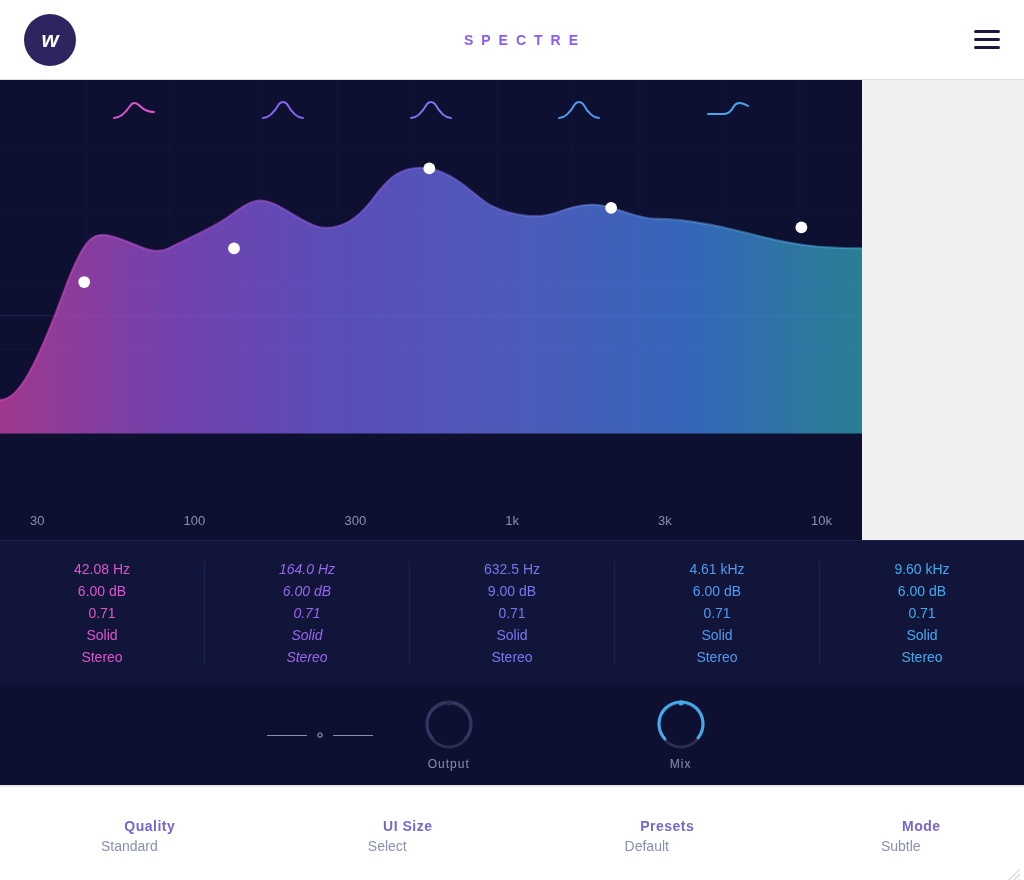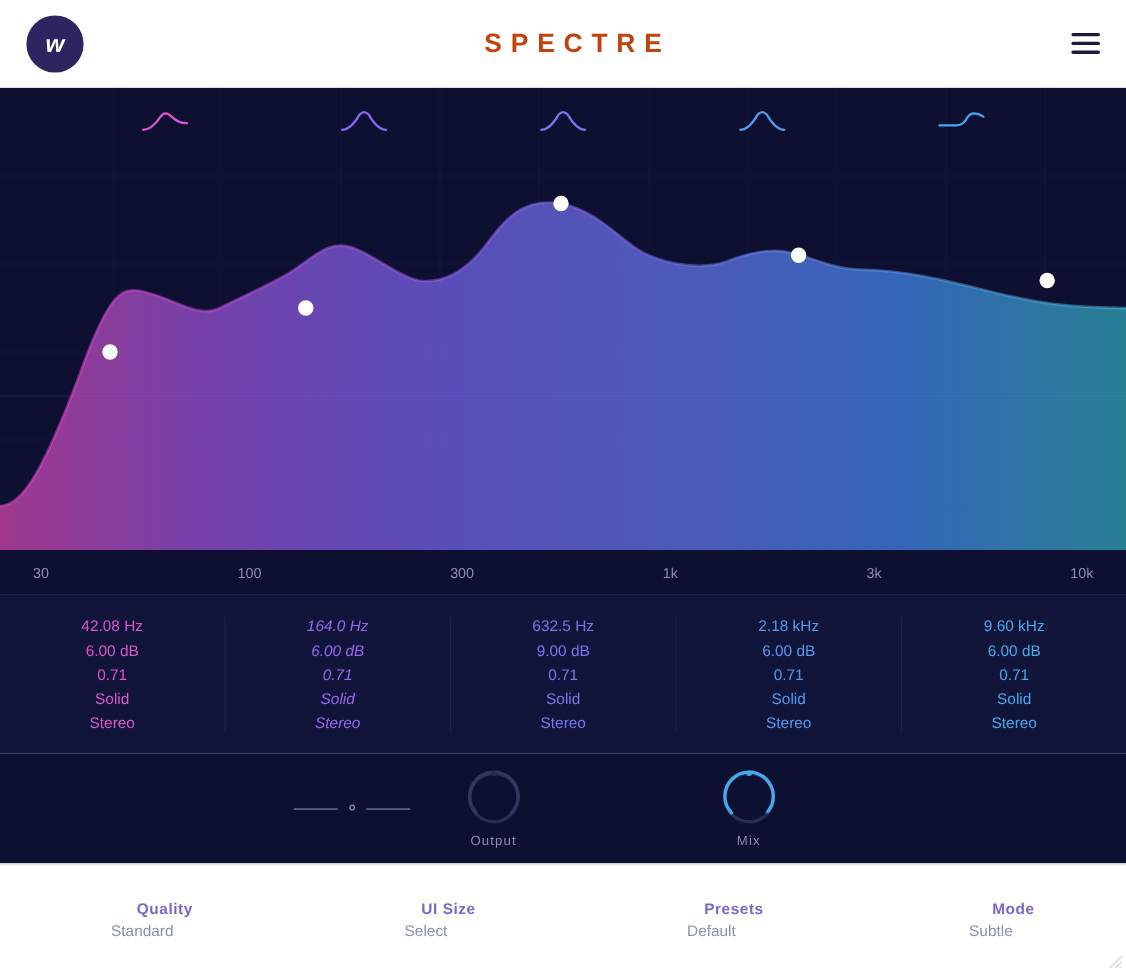--- a/index.html
+++ b/index.html
@@ -30,41 +30,41 @@
       display: flex;
       align-items: center;
       justify-content: center;
       color: #fff;
       font-size: 22px;
       font-style: italic;
       font-weight: 700;
     }
     .header-title {
       letter-spacing: 8px;
-      font-size: 24px;
+      font-size: 14px;
       font-weight: 600;
-      color: #c2410c;
+      color: #8b5cf6;
       text-transform: uppercase;
     }
     .hamburger {
       display: flex;
       flex-direction: column;
       gap: 5px;
       cursor: pointer;
     }
     .hamburger span {
       width: 26px;
       height: 3px;
       background: #1a1a3e;
       border-radius: 2px;
     }
 
     
     .eq-display {
-      width: 1024px;
+      width: 862px;
       height: 460px;
       background: #0d1030;
       position: relative;
       overflow: hidden;
     }
 
     
     .filter-icons {
       display: flex;
       justify-content: space-around;
@@ -396,21 +396,21 @@
 
   <div class="band-params">
     <span class="param-value" style="color:#7777ee">632.5 Hz</span>
     <span class="param-value" style="color:#7777ee">9.00 dB</span>
     <span class="param-value" style="color:#7777ee">0.71</span>
     <span class="param-value" style="color:#7777ee">Solid</span>
     <span class="param-value" style="color:#7777ee">Stereo</span>
   </div>
 
   <div class="band-params">
-    <span class="param-value" style="color:#5599ee">2.18 kHz</span>
+    <span class="param-value" style="color:#5599ee">4.61 kHz</span>
     <span class="param-value" style="color:#5599ee">6.00 dB</span>
     <span class="param-value" style="color:#5599ee">0.71</span>
     <span class="param-value" style="color:#5599ee">Solid</span>
     <span class="param-value" style="color:#5599ee">Stereo</span>
   </div>
 
   <div class="band-params">
     <span class="param-value" style="color:#44aaee">9.60 kHz</span>
     <span class="param-value" style="color:#44aaee">6.00 dB</span>
     <span class="param-value" style="color:#44aaee">0.71</span>

